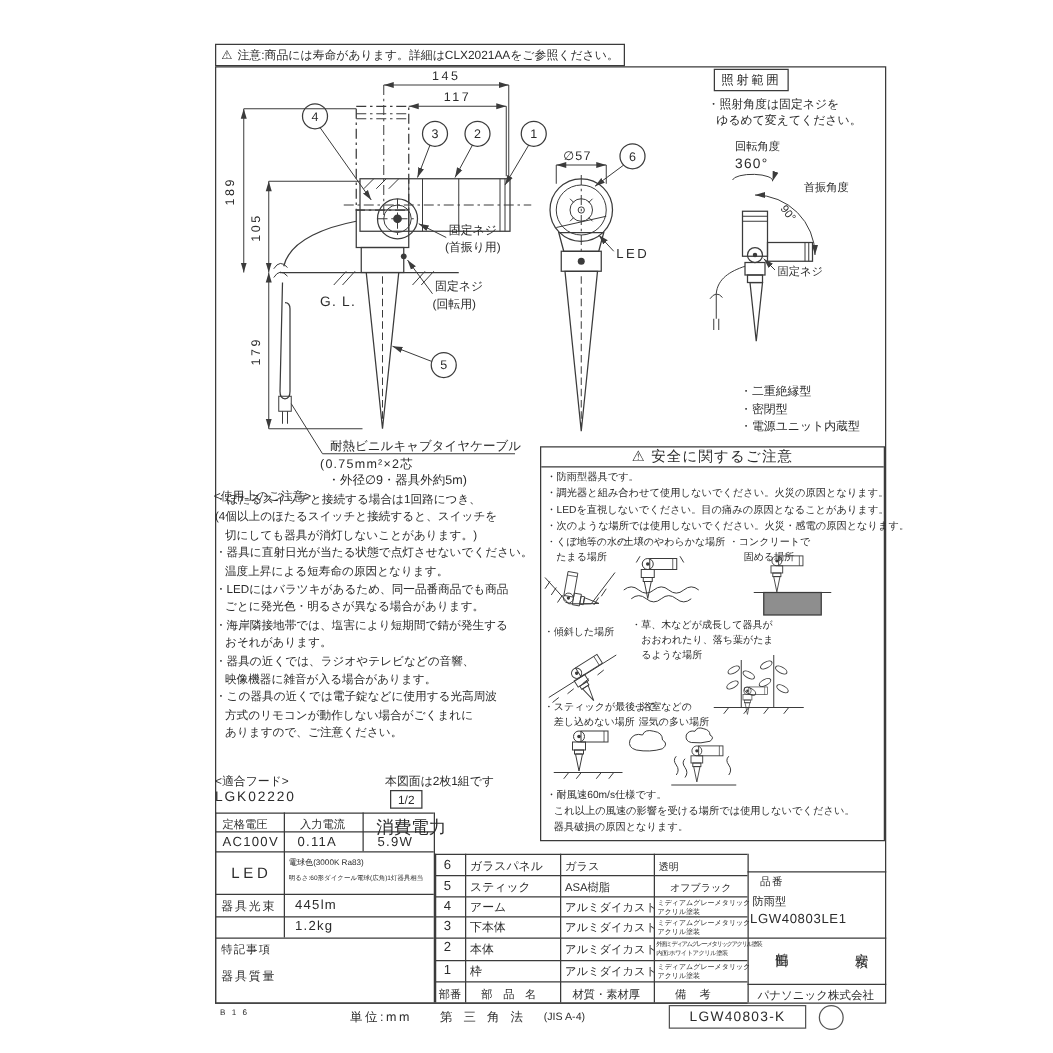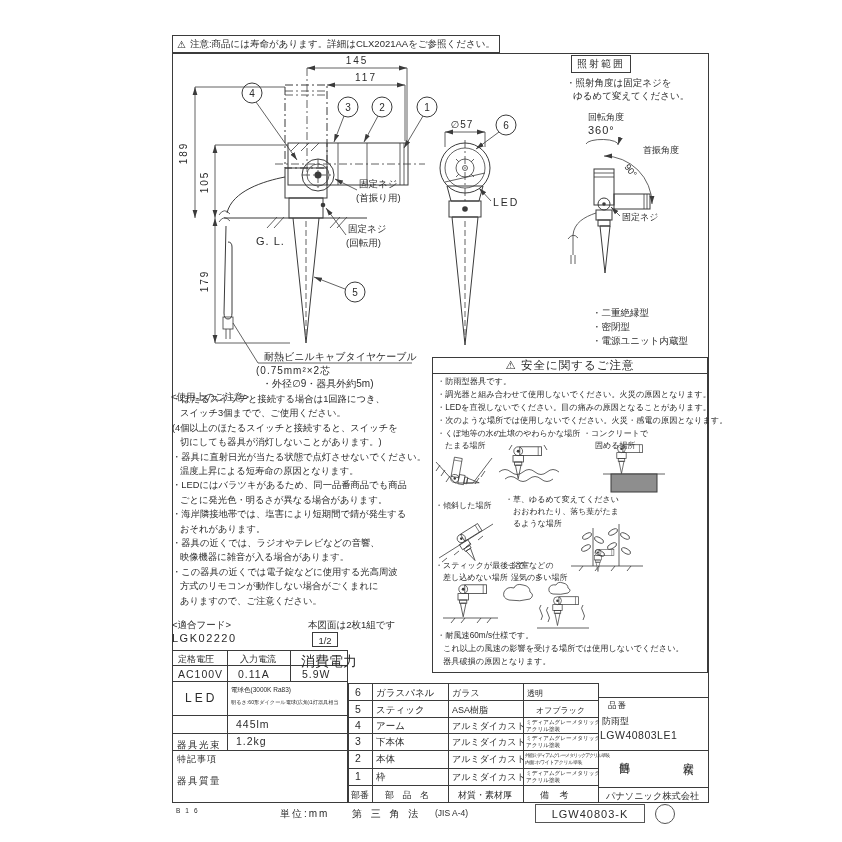--- a/index.html
+++ b/index.html
@@ -232,21 +232,20 @@
     <text x="64" y="117" font-size="9">固定ネジ</text>
   </svg>
 
   <div class="t" style="left:592px;top:307px;font-size:9.5px;">・二重絶縁型</div>
   <div class="t" style="left:592px;top:321px;font-size:9.5px;">・密閉型</div>
   <div class="t" style="left:592px;top:335px;font-size:9.5px;">・電源ユニット内蔵型</div>
 
   <div class="t" style="left:171px;top:391px;font-size:9.5px;">&lt;使用上のご注意&gt;</div>
   <div class="usage">
     <div>・ほたるスイッチと接続する場合は1回路につき、</div>
-    <div class="ind">スイッチ3個までで、ご使用ください。</div>
     <div>(4個以上のほたるスイッチと接続すると、スイッチを</div>
     <div class="ind">切にしても器具が消灯しないことがあります。)</div>
     <div>・器具に直射日光が当たる状態で点灯させないでください。</div>
     <div class="ind">温度上昇による短寿命の原因となります。</div>
     <div>・LEDにはバラツキがあるため、同一品番商品でも商品</div>
     <div class="ind">ごとに発光色・明るさが異なる場合があります。</div>
     <div>・海岸隣接地帯では、塩害により短期間で錆が発生する</div>
     <div class="ind">おそれがあります。</div>
     <div>・器具の近くでは、ラジオやテレビなどの音響、</div>
     <div class="ind">映像機器に雑音が入る場合があります。</div>
@@ -300,21 +299,21 @@
     <div class="s-item" style="left:2px;top:142px;">・傾斜した場所</div>
     <svg style="left:4px;top:154px;" width="60" height="50" viewBox="0 0 60 50">
       <line class="ln thin" x1="2" y1="46" x2="56" y2="12"></line>
       <line class="ln thin" x1="10" y1="46" x2="5" y2="50"></line>
         <line class="ln thin" x1="22" y1="39" x2="17" y2="43"></line>
       <line class="ln thin" x1="34" y1="31" x2="29" y2="35"></line>
         <line class="ln thin" x1="46" y1="24" x2="41" y2="28"></line>
       <use href="#sl" transform="translate(16,26) rotate(-32) scale(0.75)"></use>
     </svg>
 
-    <div class="s-item" style="left:72px;top:136px;">・草、ゆるめて変えてください</div>
+    <div class="s-item" style="left:72px;top:136px;">・草、木などが成長して器具が</div>
     <div class="s-item" style="left:80px;top:148px;">おおわれたり、落ち葉がたま</div>
     <div class="s-item" style="left:80px;top:160px;">るような場所</div>
     <svg style="left:138px;top:162px;" width="72" height="52" viewBox="0 0 72 52">
       <line class="ln thin" x1="0" y1="46" x2="72" y2="46"></line>
       <line class="ln thin" x1="8" y1="51" x2="12" y2="46"></line>
         <line class="ln thin" x1="24" y1="51" x2="28" y2="46"></line>
       <line class="ln thin" x1="40" y1="51" x2="44" y2="46"></line>
         <line class="ln thin" x1="56" y1="51" x2="60" y2="46"></line>
       <line class="ln thin" x1="22" y1="8" x2="22" y2="46"></line>
         <line class="ln thin" x1="48" y1="4" x2="48" y2="46"></line>
@@ -371,21 +370,21 @@
     <div class="vl" style="left:290px;top:650px;height:31px;"></div>
     <div class="t" style="left:178px;top:653px;font-size:9px;">定格電圧</div>
     <div class="t" style="left:240px;top:653px;font-size:9px;">入力電流</div>
     <div class="t" style="left:301px;top:653px;font-size:14px;">消費電力</div>
     <div class="t" style="left:178px;top:668px;font-size:10.5px;letter-spacing:1px;">AC100V</div>
     <div class="t" style="left:238px;top:668px;font-size:10.5px;letter-spacing:1px;">0.11A</div>
     <div class="t" style="left:302px;top:668px;font-size:10.5px;letter-spacing:1px;">5.9W</div>
     <div class="t" style="left:185px;top:691px;font-size:12px;letter-spacing:3px;">LED</div>
     <div class="t" style="left:231px;top:686px;font-size:6.5px;">電球色(3000K Ra83)</div>
     <div class="t" style="left:231px;top:699px;font-size:5.2px;">明るさ:60形ダイクール電球(広角)1灯器具相当</div>
-    <div class="t" style="left:177px;top:719px;font-size:9.5px;letter-spacing:1.5px;margin-top:20px;">器具光束</div>
+    <div class="t" style="left:177px;top:719px;font-size:9.5px;letter-spacing:1.5px;">器具光束</div>
     <div class="t" style="left:236px;top:718px;font-size:10.5px;letter-spacing:1px;">445lm</div>
     <div class="t" style="left:177px;top:736px;font-size:9.5px;letter-spacing:1.5px;margin-top:39px;">器具質量</div>
     <div class="t" style="left:236px;top:735px;font-size:10.5px;letter-spacing:1px;">1.2kg</div>
     <div class="t" style="left:177px;top:753px;font-size:9px;letter-spacing:1px;">特記事項</div>
   </div>
 
   <div>
     <div class="hl" style="left:348px;top:683px;width:250px;"></div>
     <div class="hl" style="left:348px;top:700px;width:250px;"></div>
     <div class="hl" style="left:348px;top:717px;width:250px;"></div>

